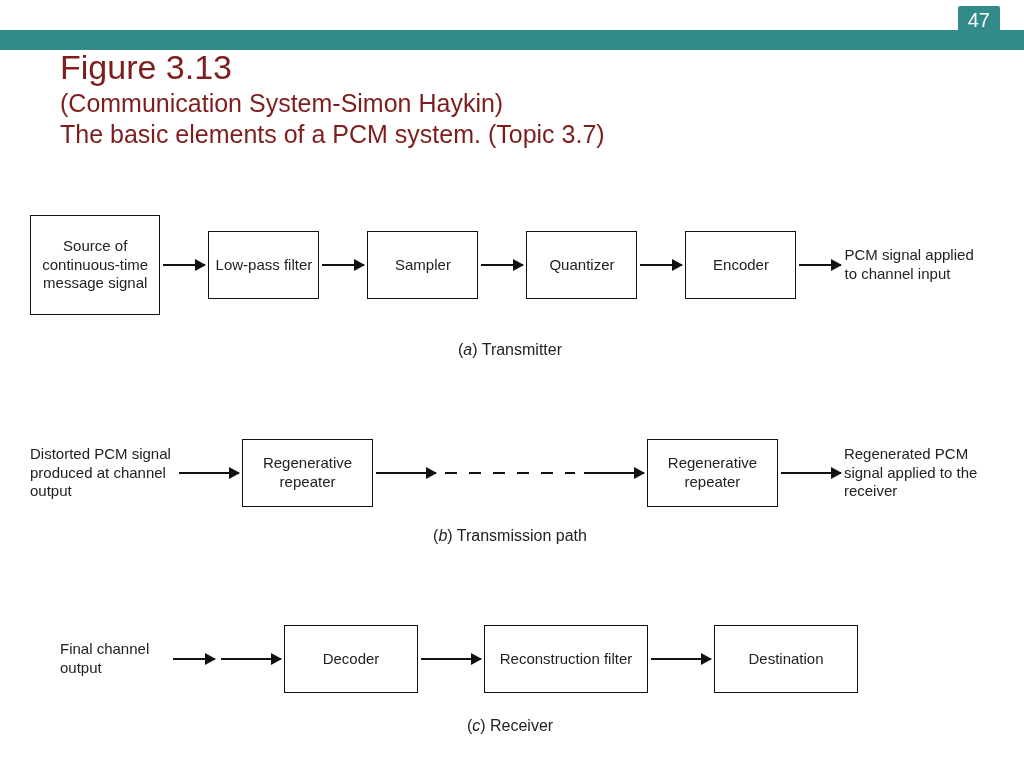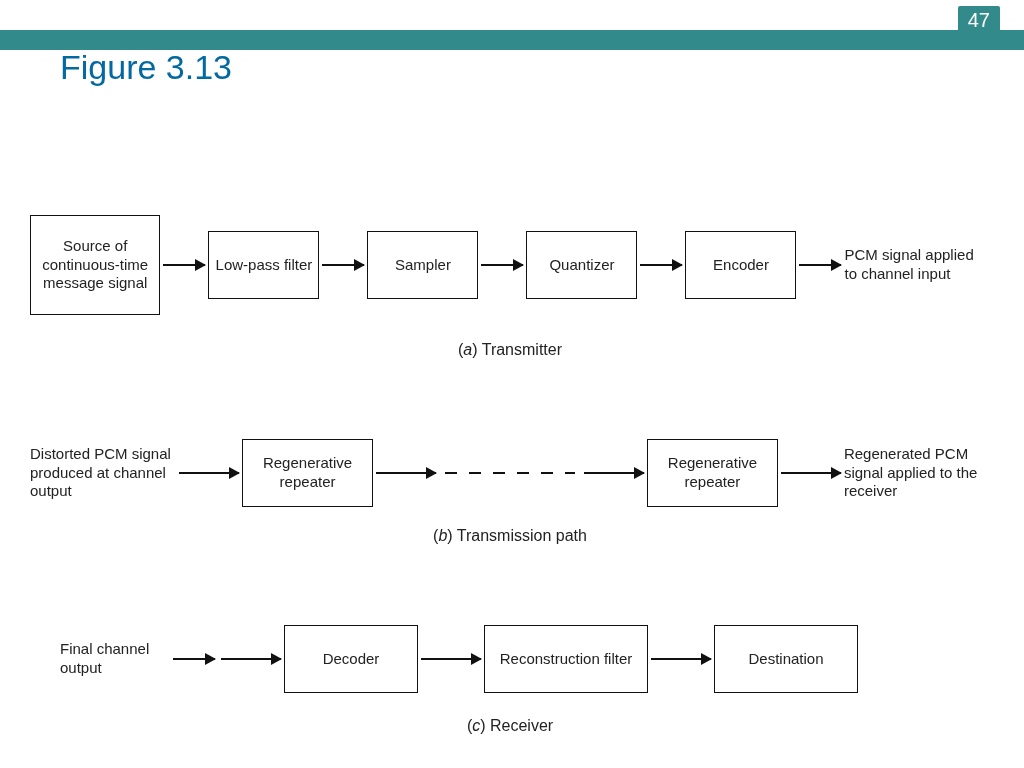--- a/index.html
+++ b/index.html
@@ -33,21 +33,21 @@
     background: #338a8a;
     padding: 3px 10px 4px 10px;
     font-size: 20px;
     border-radius: 2px;
   }
   .title-block {
     position: absolute;
     top: 48px;
     left: 60px;
     right: 40px;
-    color: #0369a1;
+    color: #7f1d1d;
     font-family: "Trebuchet MS", Verdana, sans-serif;
   }
   .fig-title {
     font-size: 34px;
     font-weight: 400;
     margin: 0;
   }
   .fig-sub {
     font-size: 25px;
     margin: 2px 0 0 0;
@@ -127,20 +127,22 @@
 <body>
 
 <div class="slide">
 
   <div class="topbar">
     <div class="page-num">47</div>
   </div>
 
   <div class="title-block">
     <p class="fig-title">Figure 3.13</p>
+    <p class="fig-sub">(Communication System-Simon Haykin)</p>
+    <p class="fig-sub">The basic elements of a PCM system. (Topic 3.7)</p>
   </div>
 
   <div class="diagram">
 
     <div class="row rowA">
       <div class="box" style="width:120px;height:78px">Source of continuous-time message signal</div>
       <div class="arrow"></div>
       <div class="box" style="width:100px;height:46px">Low-pass filter</div>
       <div class="arrow"></div>
       <div class="box" style="width:100px;height:46px">Sampler</div>

